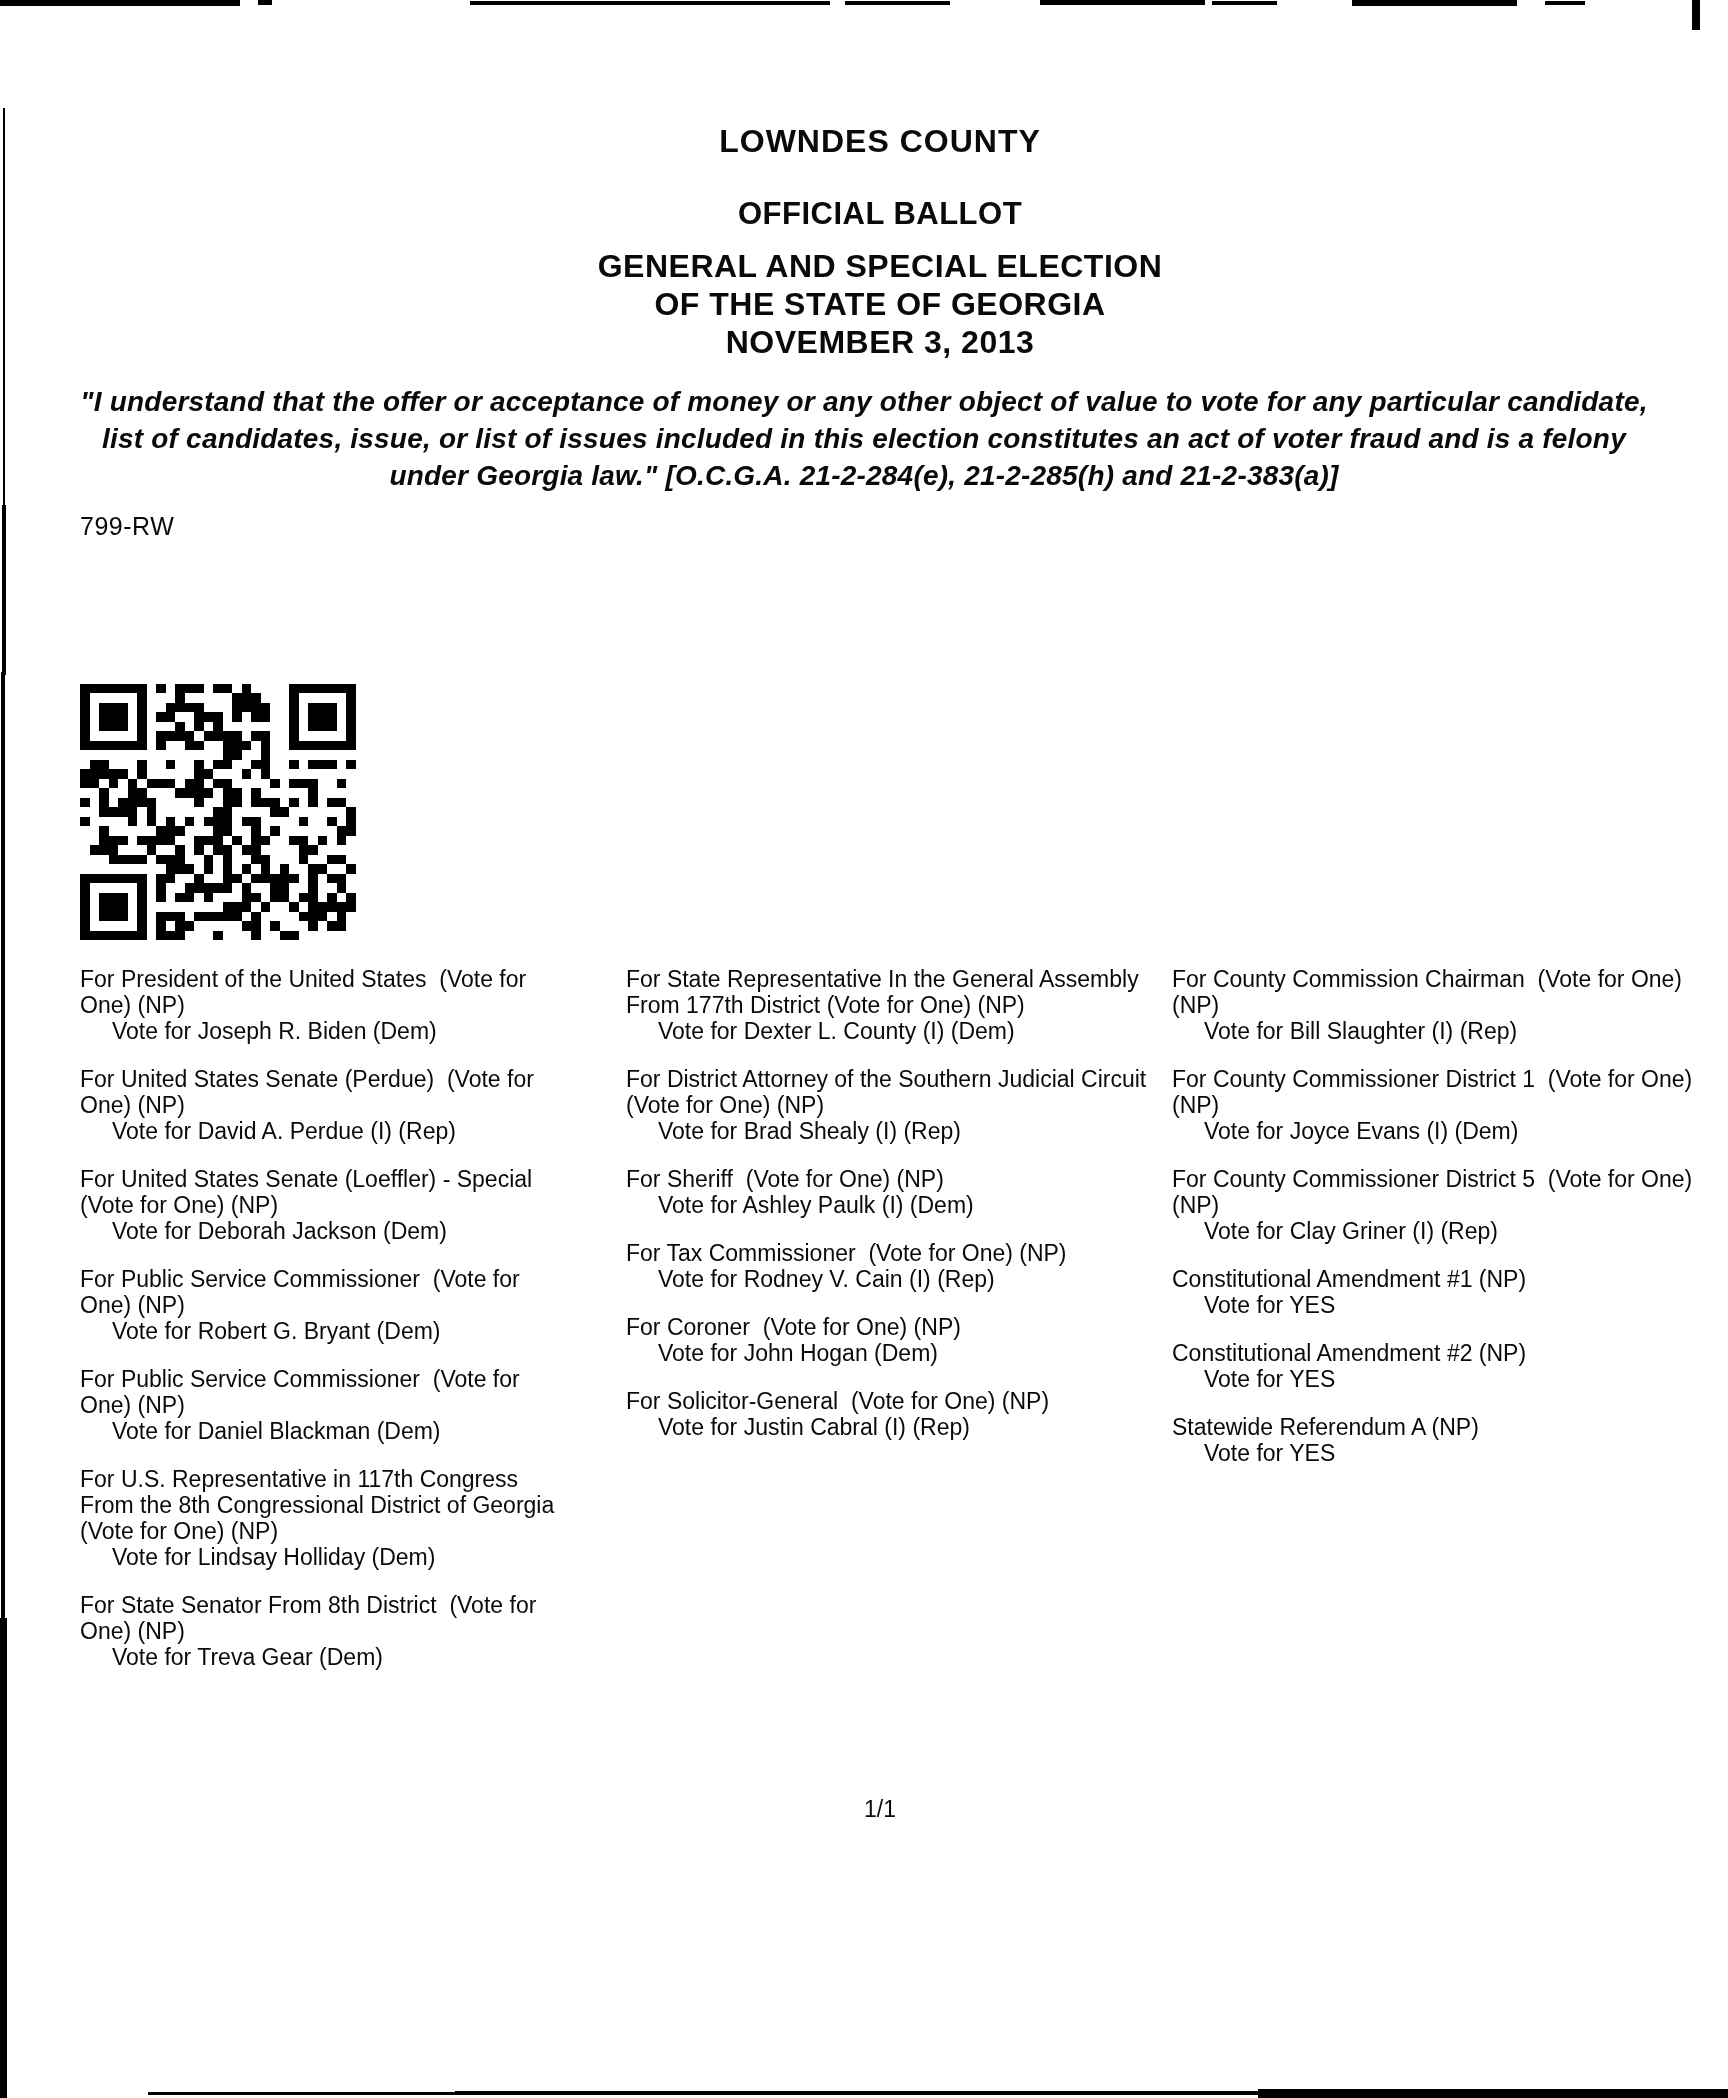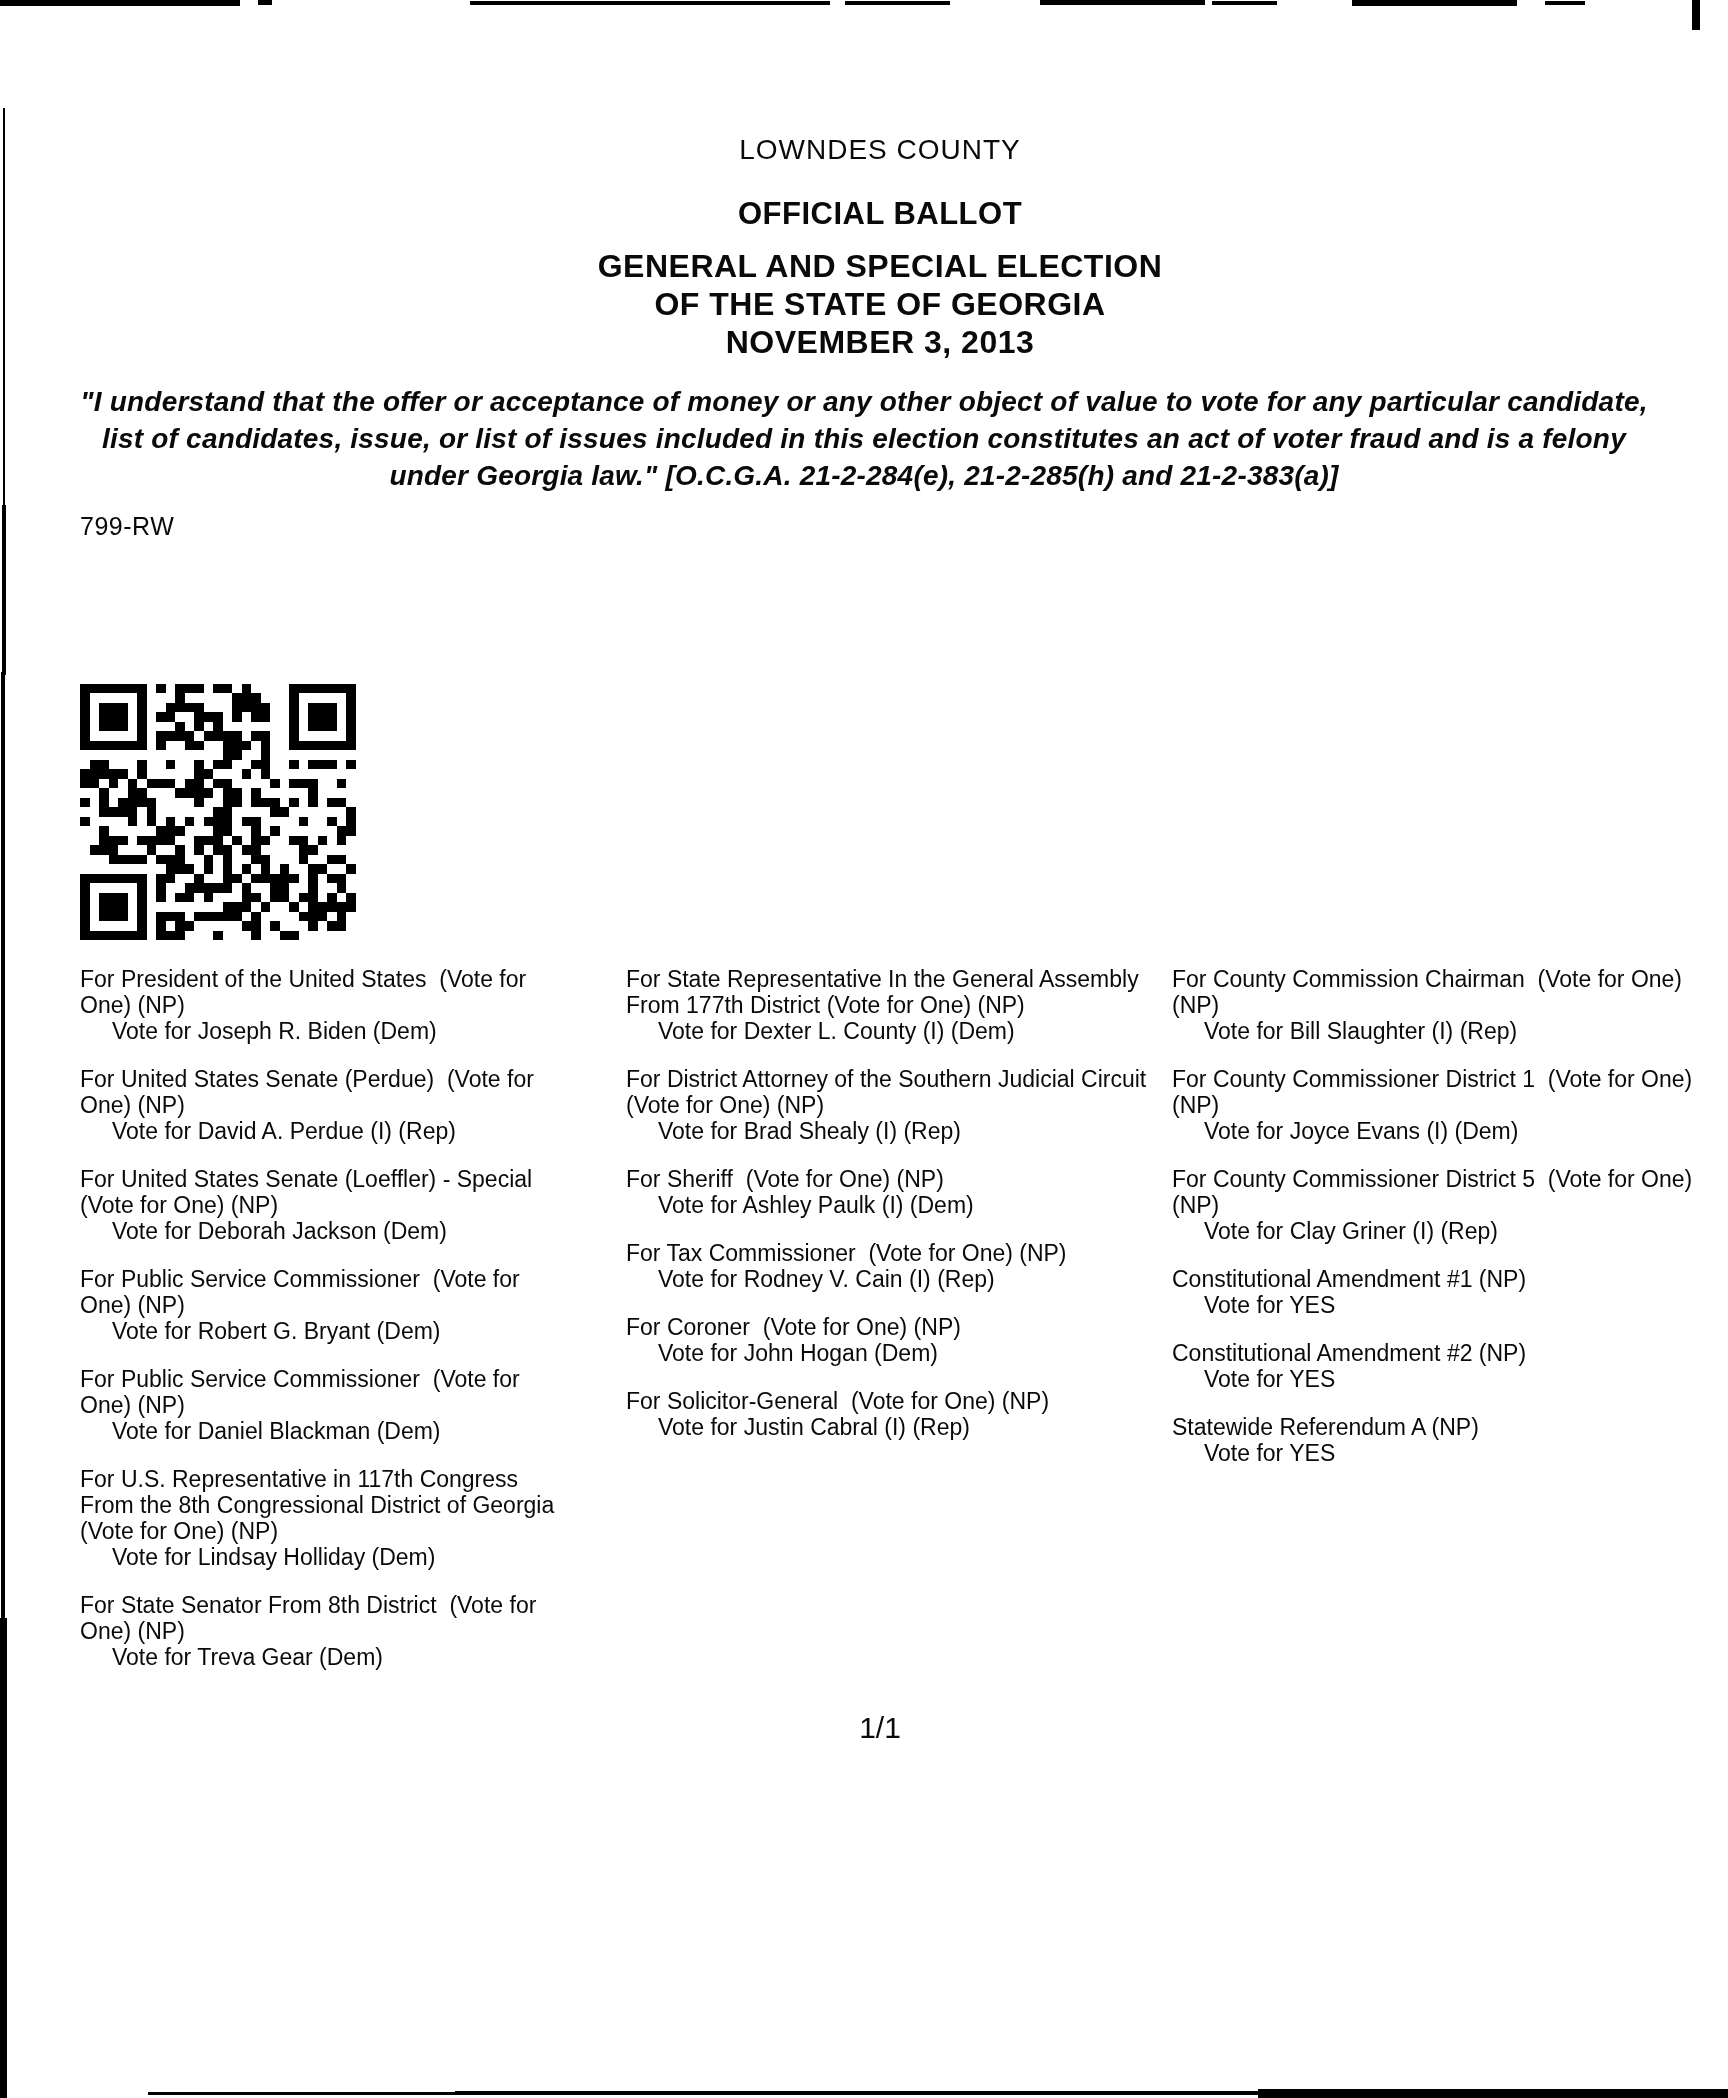--- a/index.html
+++ b/index.html
@@ -6,43 +6,43 @@
   .page{
     position:relative;
     width:1728px;height:2098px;
     background:#ffffff;
     overflow:hidden;
     font-family:"Liberation Sans", sans-serif;
     color:#0a0a0a;
   }
   .artifact{position:absolute;background:#000;}
   .hdr{position:absolute;left:40px;top:0;width:1680px;text-align:center;}
-  .county{position:absolute;left:0;top:134px;width:100%;
-    font-size:28px;font-weight:400;letter-spacing:1px;}
+  .county{position:absolute;left:0;top:123px;width:100%;
+    font-size:32px;font-weight:700;letter-spacing:1px;}
   .ballot-title{position:absolute;left:0;top:196px;width:100%;
     font-size:31px;font-weight:700;letter-spacing:.5px;}
   .election{position:absolute;left:0;top:247px;width:100%;
     font-size:32px;font-weight:700;line-height:38px;letter-spacing:.5px;}
   .disclaimer{
     position:absolute;left:64px;top:383px;width:1600px;margin:0;
     text-align:center;font-style:italic;font-weight:600;
     font-size:28px;line-height:37px;letter-spacing:.2px;
   }
   .ballot-code{position:absolute;left:80px;top:512px;font-size:25px;letter-spacing:.5px;}
   .qr{position:absolute;left:80px;top:683px;width:276px;height:258px;}
   .qr svg{width:100%;height:100%;display:block;}
   .col{position:absolute;top:966px;font-size:23px;line-height:26px;}
   .col1{left:80px;width:480px;}
   .col2{left:626px;width:545px;}
   .col3{left:1172px;width:556px;}
   .contest{margin:0 0 22px 0;}
   .contest-title{white-space:pre-wrap;}
   .contest-vote{white-space:pre-wrap;max-width:440px;padding-left:64px;text-indent:-32px;}
-  .page-footer{position:absolute;left:40px;top:1711px;width:1680px;
-    text-align:center;font-size:30px;}
+  .page-footer{position:absolute;left:40px;top:1796px;width:1680px;
+    text-align:center;font-size:23px;}
 </style>
 </head>
 <body>
 
 <div class="page">
 
   <div class="artifact" style="left:0;top:0;width:240px;height:6px;"></div>
   <div class="artifact" style="left:258px;top:0;width:14px;height:5px;"></div>
   <div class="artifact" style="left:470px;top:1px;width:360px;height:4px;"></div>
   <div class="artifact" style="left:845px;top:1px;width:105px;height:4px;"></div>

